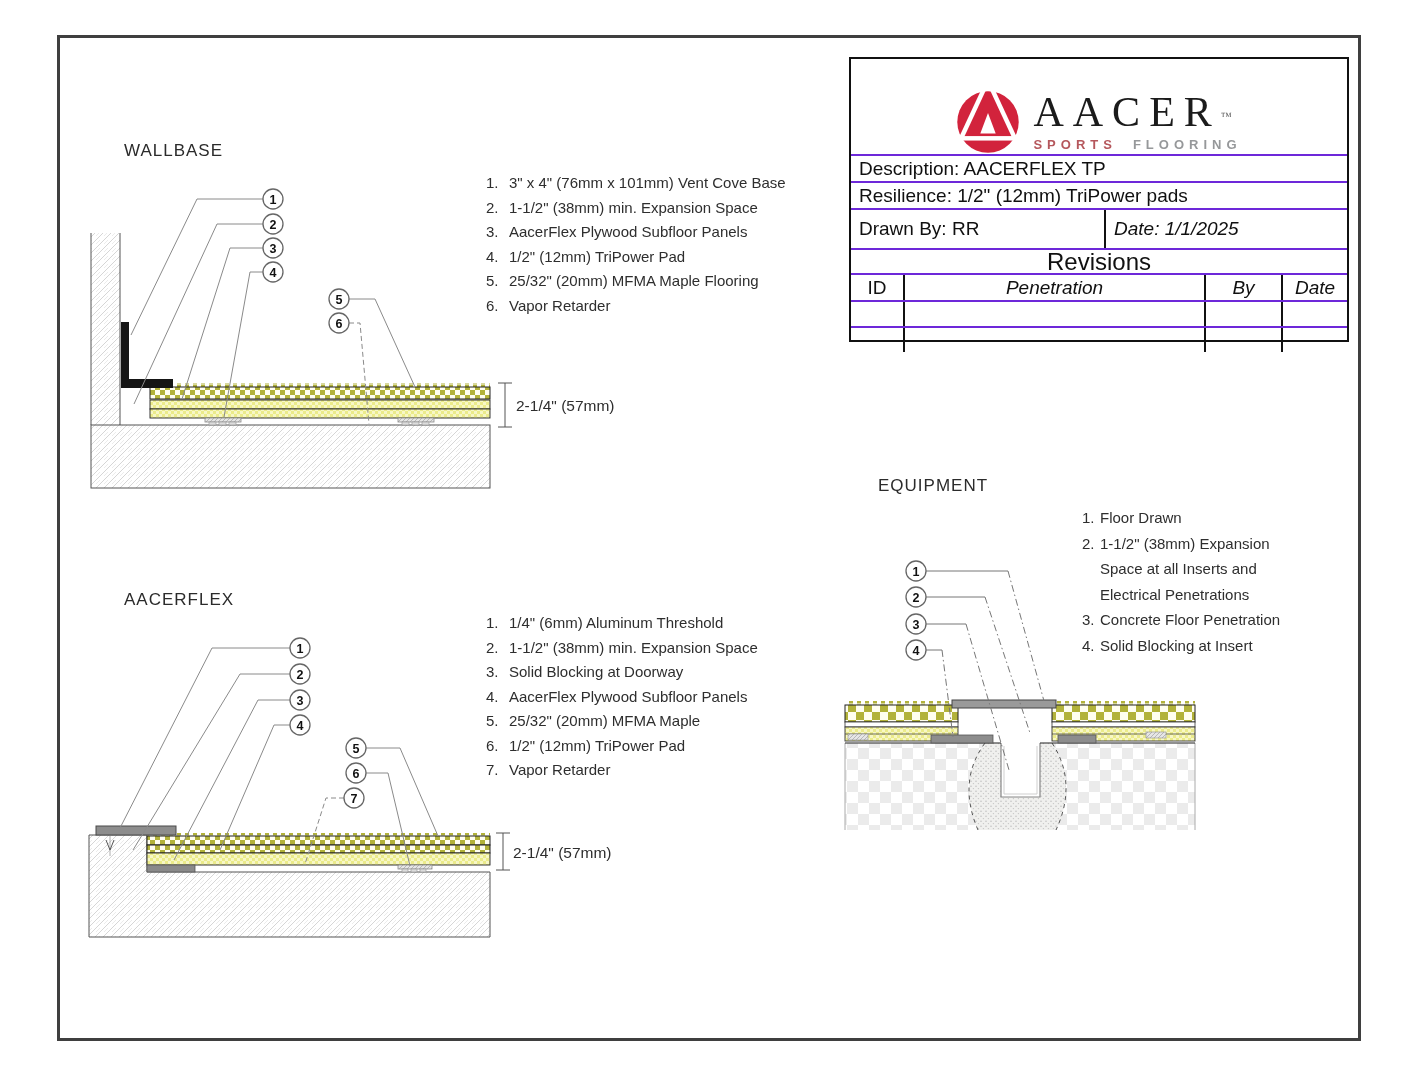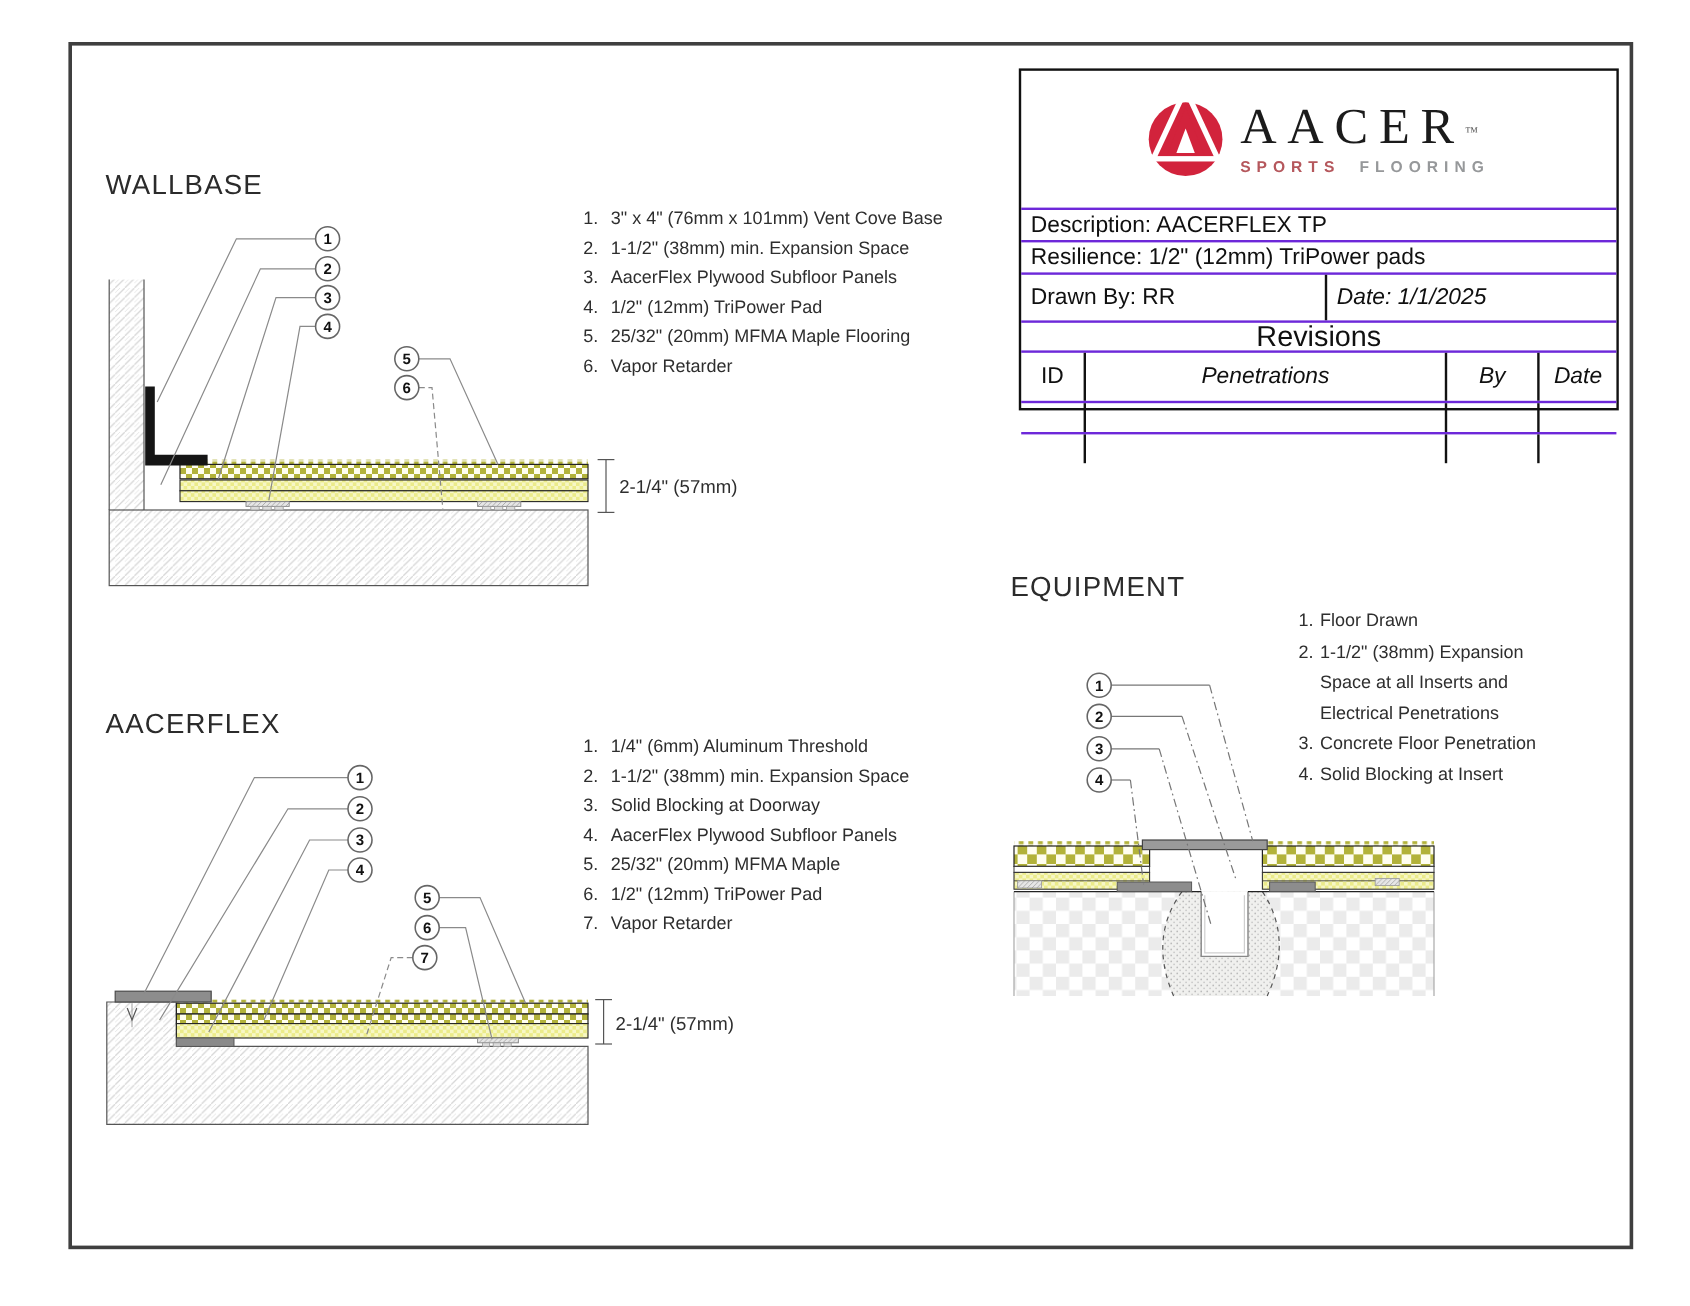--- a/index.html
+++ b/index.html
@@ -2,43 +2,43 @@
 <html><head>
 <meta charset="utf-8">
 <style>
   * { margin:0; padding:0; box-sizing:border-box; }
   html,body { background:#fff; }
   .page { position:relative; width:1408px; height:1088px; background:#fff;
           font-family:"Liberation Sans", sans-serif; color:#1a1a1a; overflow:hidden; }
   .frame { position:absolute; left:57px; top:35px; width:1304px; height:1006px;
            border:3px solid #3f3f3f; }
   .abs { position:absolute; }
-  .sec-title { position:absolute; font-size:23px; letter-spacing:1px; color:#2b2b2b; }
+  .sec-title { position:absolute; font-size:17px; letter-spacing:1px; color:#2b2b2b;margin-left:36px; }
 
   
   .notes { position:absolute; font-size:15px; color:#2e2e2e; }
   .note { display:flex; line-height:24.5px; }
   .note-num { width:23px; flex:0 0 23px; }
   .note-text { white-space:pre-line; }
   .notes-eq .note { line-height:25.5px; }
   .notes-eq .note-num { width:18px; flex:0 0 18px; }
   .notes-eq .note-text { width:200px; }
 
   
   .tblock { position:absolute; left:849px; top:57px; width:500px; height:285px;
             border:2px solid #111; font-size:19px; color:#101010; }
   .tb-row { position:relative; width:100%; border-top:2px solid #6d28d9; display:flex; align-items:center; }
   .tb-row:first-child { border-top:none; }
-  .tb-logo { height:114px; justify-content:center; }
+  .tb-logo { height:95px; justify-content:center;align-items:flex-end; }
   .tb-line { height:27px; padding-left:8px; }
   .tb-split { height:40px; padding:0; }
   .tb-cell { height:100%; display:flex; align-items:center; padding-left:8px; }
   .tb-cell + .tb-cell { border-left:2px solid #111;font-style:italic; }
   .tb-rev { height:25px; justify-content:center; font-size:24px; }
-  .tb-head { height:42px; padding:0; }
+  .tb-head { height:27px; padding:0; }
   .tb-head .tb-cell, .tb-empty .tb-cell { justify-content:center; padding-left:0; }
   .tb-empty { height:26px; padding:0; }
   .c-id { width:52px; flex:0 0 52px; }
   .c-desc { flex:1 1 auto; }
   .c-by { width:77px; flex:0 0 77px; }
   .c-date { width:66px; flex:0 0 66px; }
   .c-drawn { width:253px; flex:0 0 253px; }
   .c-dateval { flex:1 1 auto; }
 
   
@@ -389,21 +389,21 @@
     </div>
     <div class="tb-row tb-line">Description: AACERFLEX TP</div>
     <div class="tb-row tb-line">Resilience: 1/2" (12mm) TriPower pads</div>
     <div class="tb-row tb-split">
       <div class="tb-cell c-drawn">Drawn By: RR</div>
       <div class="tb-cell c-dateval">Date: 1/1/2025</div>
     </div>
     <div class="tb-row tb-rev">Revisions</div>
     <div class="tb-row tb-head">
       <div class="tb-cell c-id">ID</div>
-      <div class="tb-cell c-desc">Penetrations</div>
+      <div class="tb-cell c-desc">Penetration</div>
       <div class="tb-cell c-by">By</div>
       <div class="tb-cell c-date">Date</div>
     </div>
     <div class="tb-row tb-empty">
       <div class="tb-cell c-id"></div>
       <div class="tb-cell c-desc"></div>
       <div class="tb-cell c-by"></div>
       <div class="tb-cell c-date"></div>
     </div>
     <div class="tb-row tb-empty">

